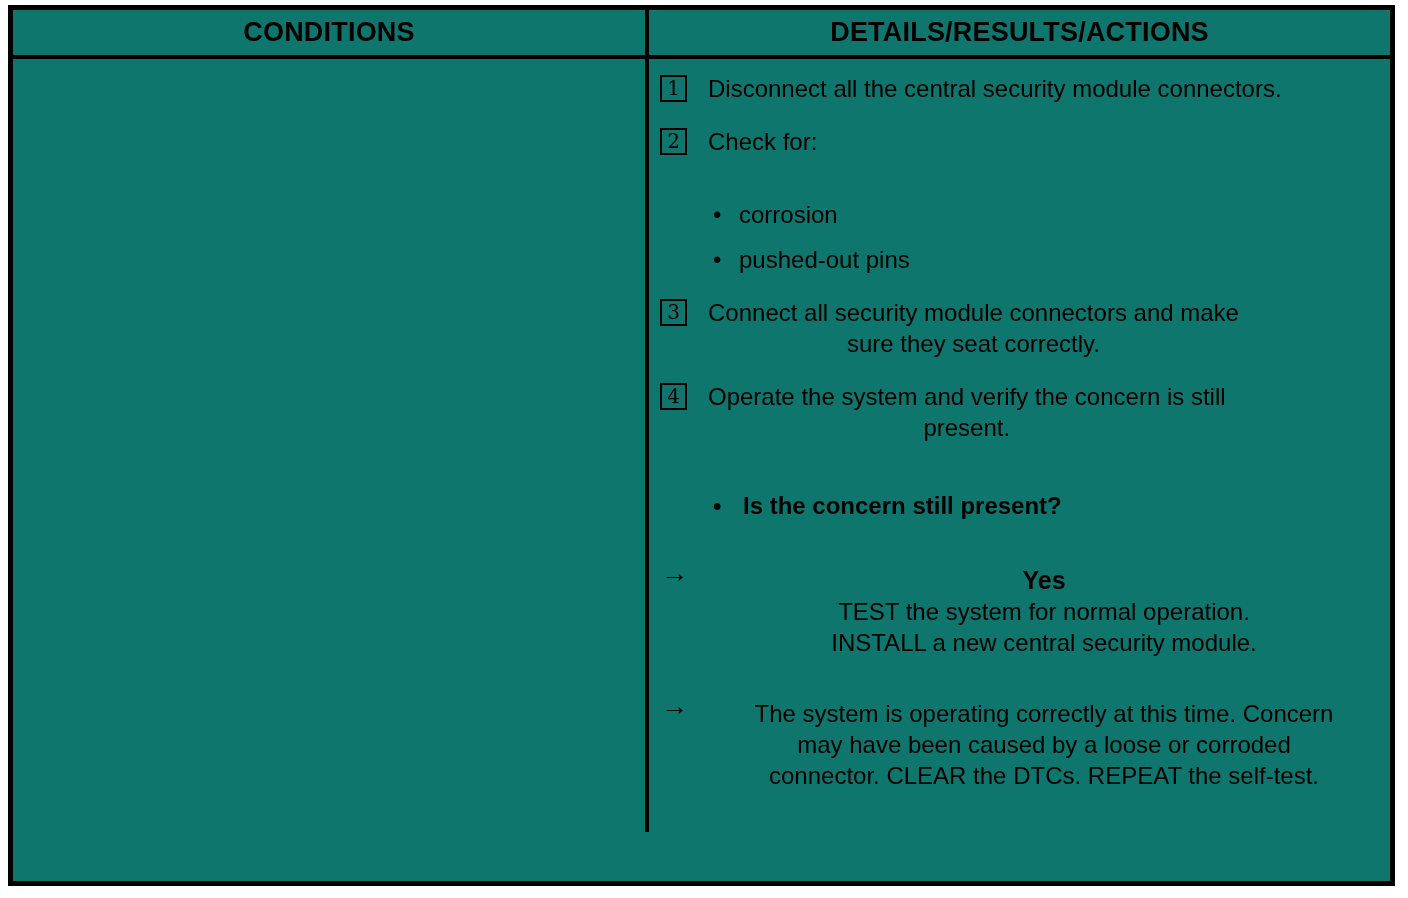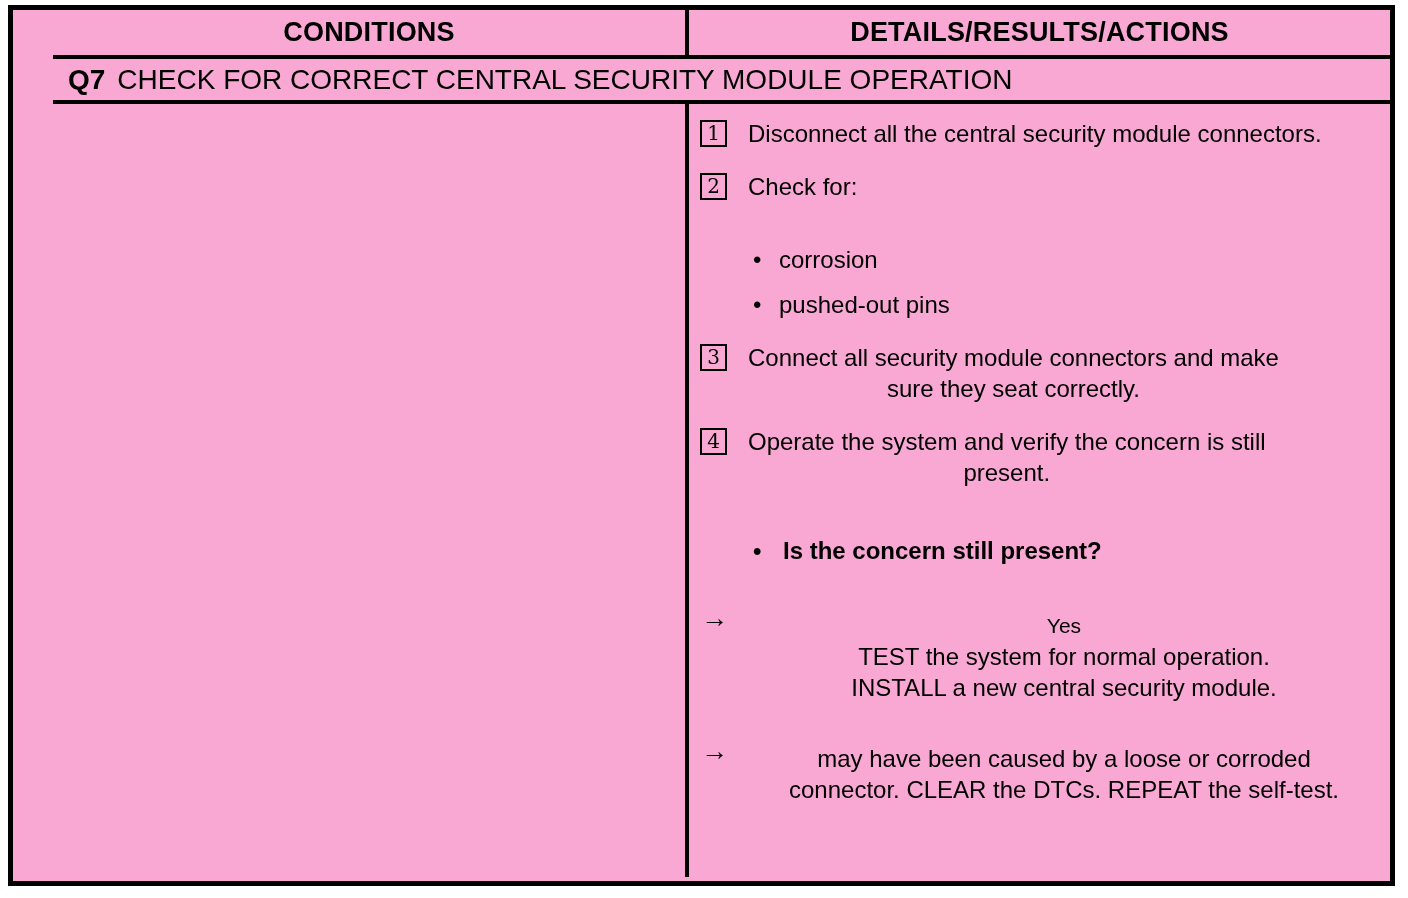--- a/index.html
+++ b/index.html
@@ -8,22 +8,21 @@
     background: #ffffff;
     font-family: "Liberation Sans", sans-serif;
     color: #000000;
     overflow: hidden;
   }
   .doc-table {
     position: absolute;
     left: 8px; top: 5px;
     width: 1387px; height: 881px;
     border: 5px solid #000;
-    background: #f9a8d4;
-    padding-left: 40px;
+    background: #0f766e;
   }
   
   .header-row {
     display: flex;
     height: 49px;
     border-bottom: 4px solid #000;
   }
   .cond-col  { width: 636px; }
   .details-col { flex: 1; }
   .header-cell {
@@ -97,38 +96,34 @@
   }
   .result-yes { margin-top: 44px; }
   .result-no  { margin-top: 40px; }
   .result-arrow {
     position: absolute;
     left: -37px; top: -7px;
     font-size: 27px;
     font-weight: normal;
   }
   .result-label {
-    font-weight: normal;
-    font-size: 21px;
+    font-weight: bold;
+    font-size: 25px;
   }
 </style>
 </head>
 <body>
 
 <div class="doc-table">
 
   <div class="header-row">
     <div class="cond-col header-cell">CONDITIONS</div>
     <div class="details-col header-cell">DETAILS/RESULTS/ACTIONS</div>
   </div>
 
-  <div class="q-row">
-    <span class="q-id">Q7</span>
-    <span class="q-title">CHECK FOR CORRECT CENTRAL SECURITY MODULE OPERATION</span>
-  </div>
 
   <div class="body-row">
 
     <div class="cond-col"></div>
 
     <div class="details-col">
 
       <div class="step step-1">
         <span class="step-num">1</span>
         <div class="step-text">
@@ -175,19 +170,20 @@
 
       <div class="result result-yes">
         <span class="result-arrow">→</span>
         <div class="result-label line">Yes</div>
         <div class="line">TEST the system for normal operation.</div>
         <div class="line">INSTALL a new central security module.</div>
       </div>
 
       <div class="result result-no">
         <span class="result-arrow">→</span>
+        <div class="line">The system is operating correctly at this time. Concern</div>
         <div class="line">may have been caused by a loose or corroded</div>
         <div class="line">connector. CLEAR the DTCs. REPEAT the self-test.</div>
       </div>
 
     </div>
   </div>
 </div>
 
 </body></html>

